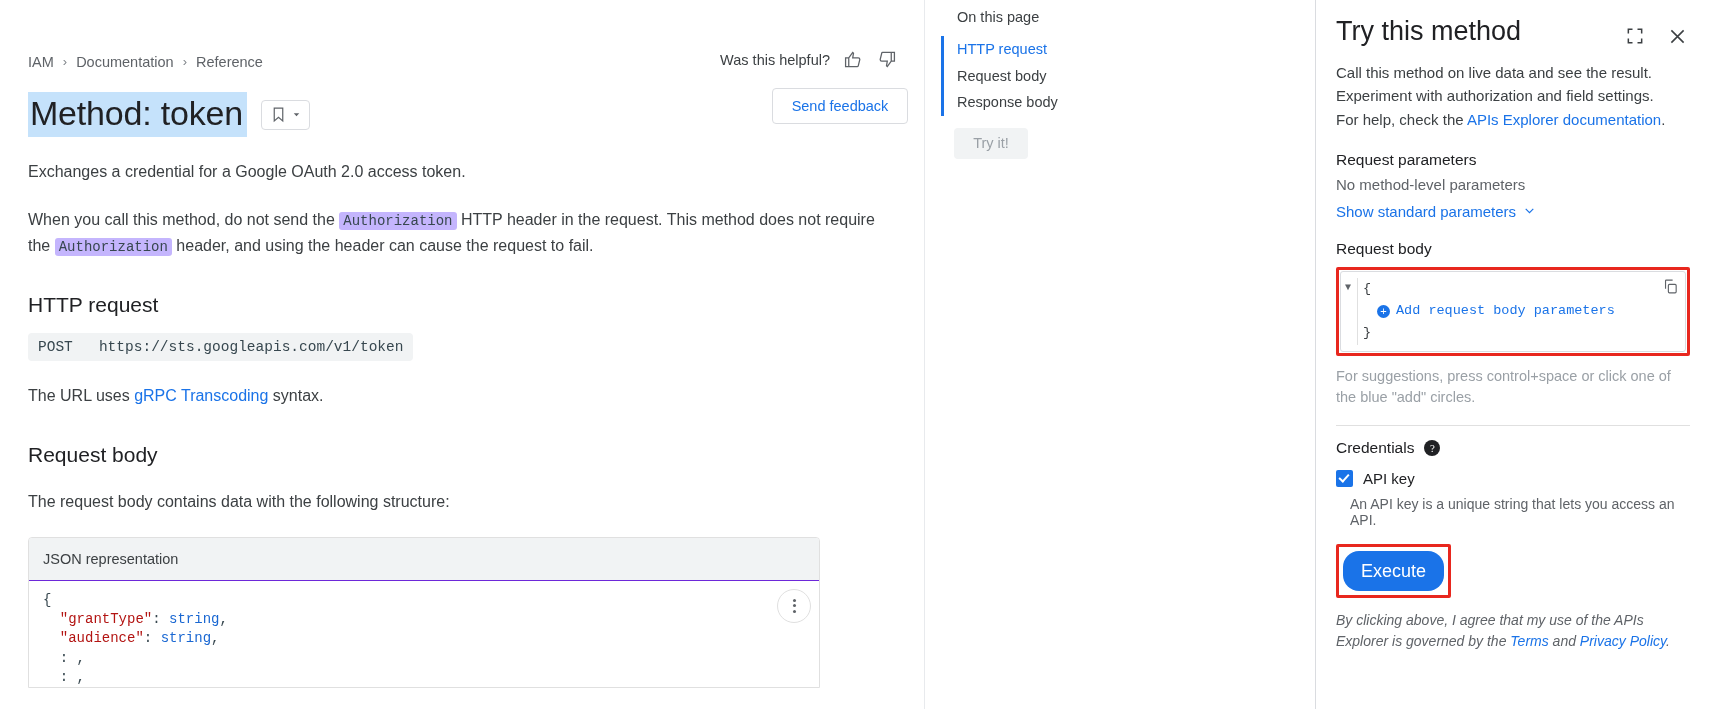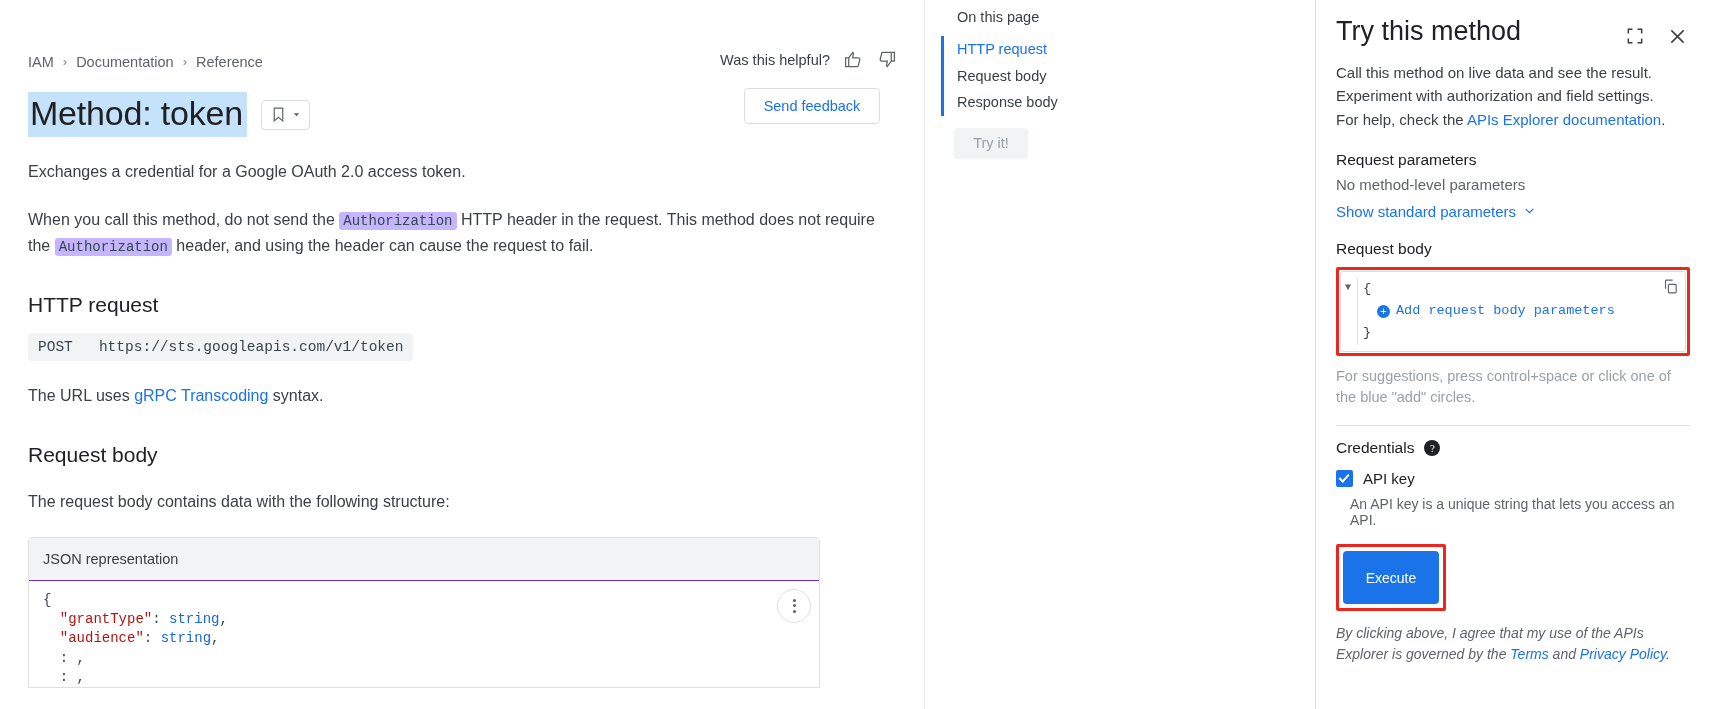--- a/index.html
+++ b/index.html
@@ -86,21 +86,21 @@
     gap: 14px;
     font-size: 14.5px;
     color: #3c4043;
   }
   .helpful .thumb {
     color: #5f6368;
     display: inline-flex;
   }
   .feedback-btn {
     position: absolute;
-    right: 44px;
+    right: 16px;
     top: 88px;
     height: 36px;
     min-width: 136px;
     border: 1px solid #dadce0;
     border-radius: 4px;
     background: #fff;
     color: #1a73e8;
     font-size: 14.5px;
     display: flex;
     align-items: center;
@@ -420,23 +420,23 @@
   .exec-wrap {
     margin-top: 16px;
     border: 3px solid #e8271e;
     display: inline-block;
     padding: 4px;
     border-radius: 2px;
   }
   .exec-btn {
     background: #1a73e8;
     color: #fff;
-    font-size: 14px;
-    border-radius: 4px;
-    height: 53px;
+    font-size: 18px;
+    border-radius: 16px;
+    height: 40px;
     min-width: 96px;
     display: flex;
     align-items: center;
     justify-content: center;
     padding: 0 18px;
     box-sizing: border-box;
   }
   .tos {
     font-size: 14px;
     font-style: italic;

